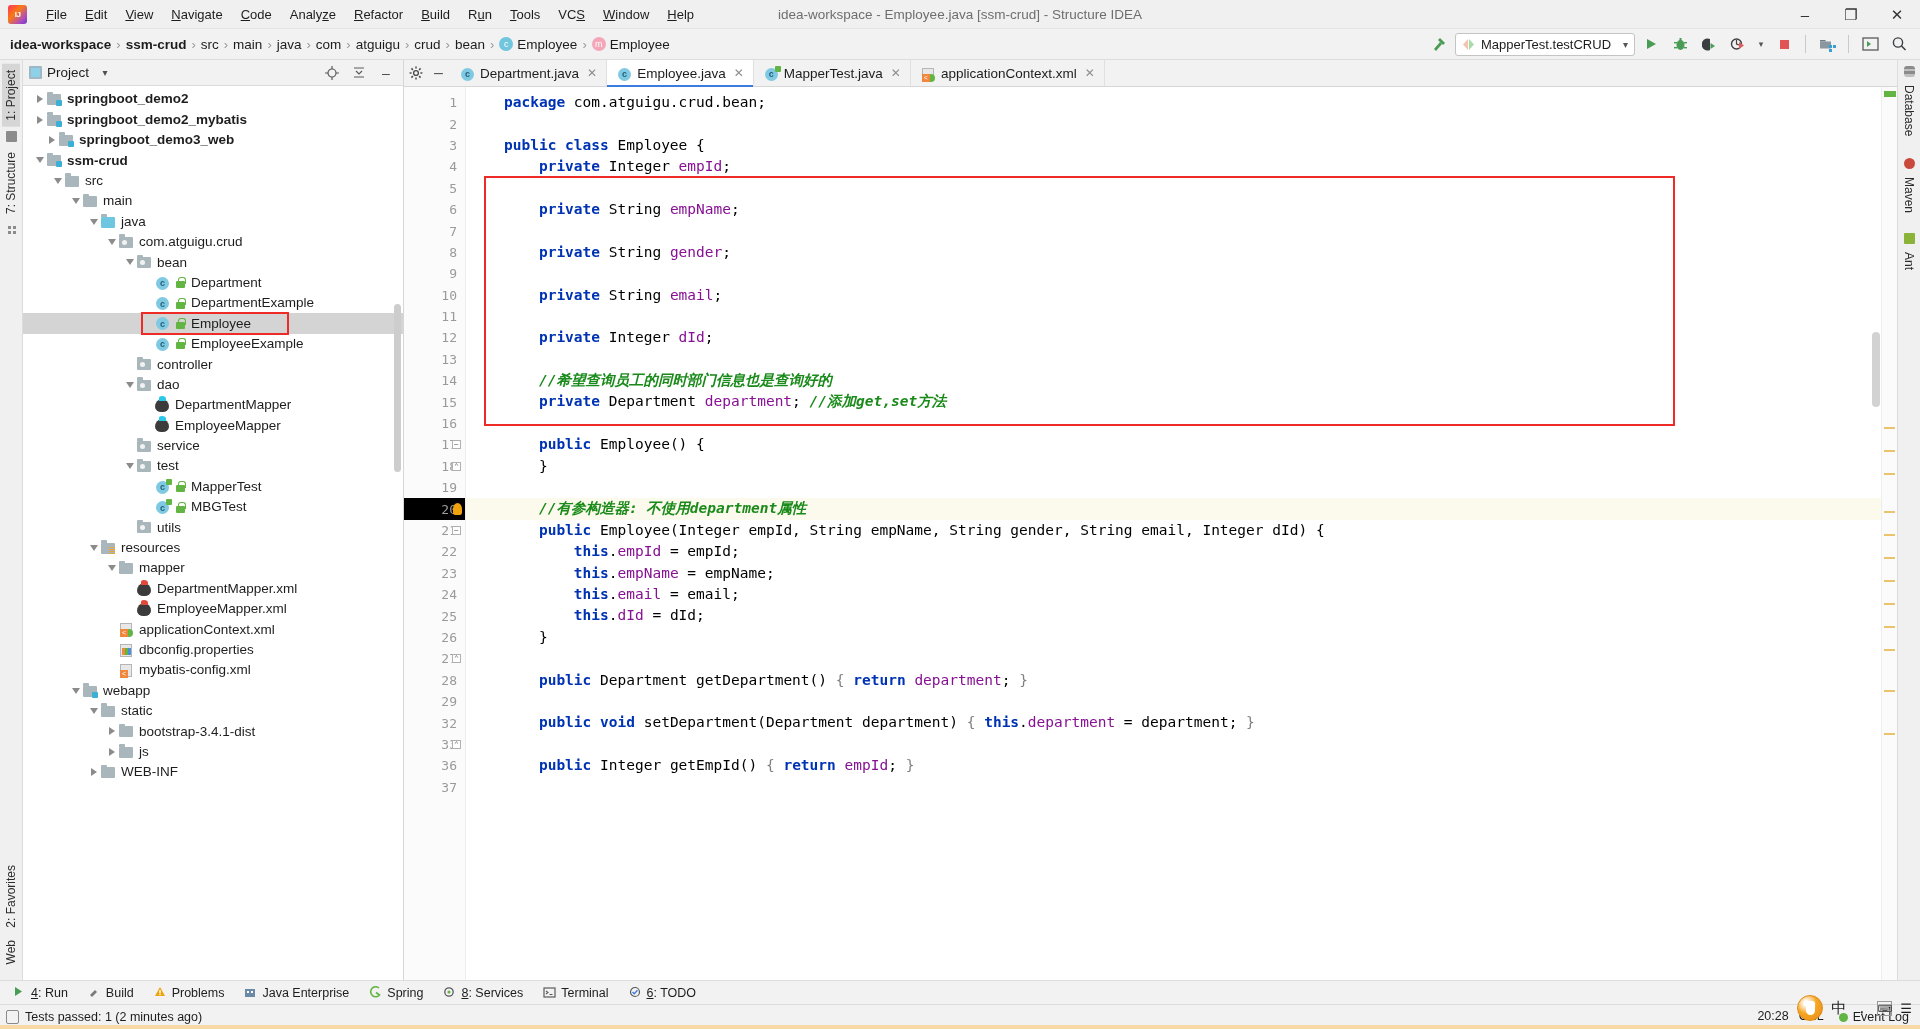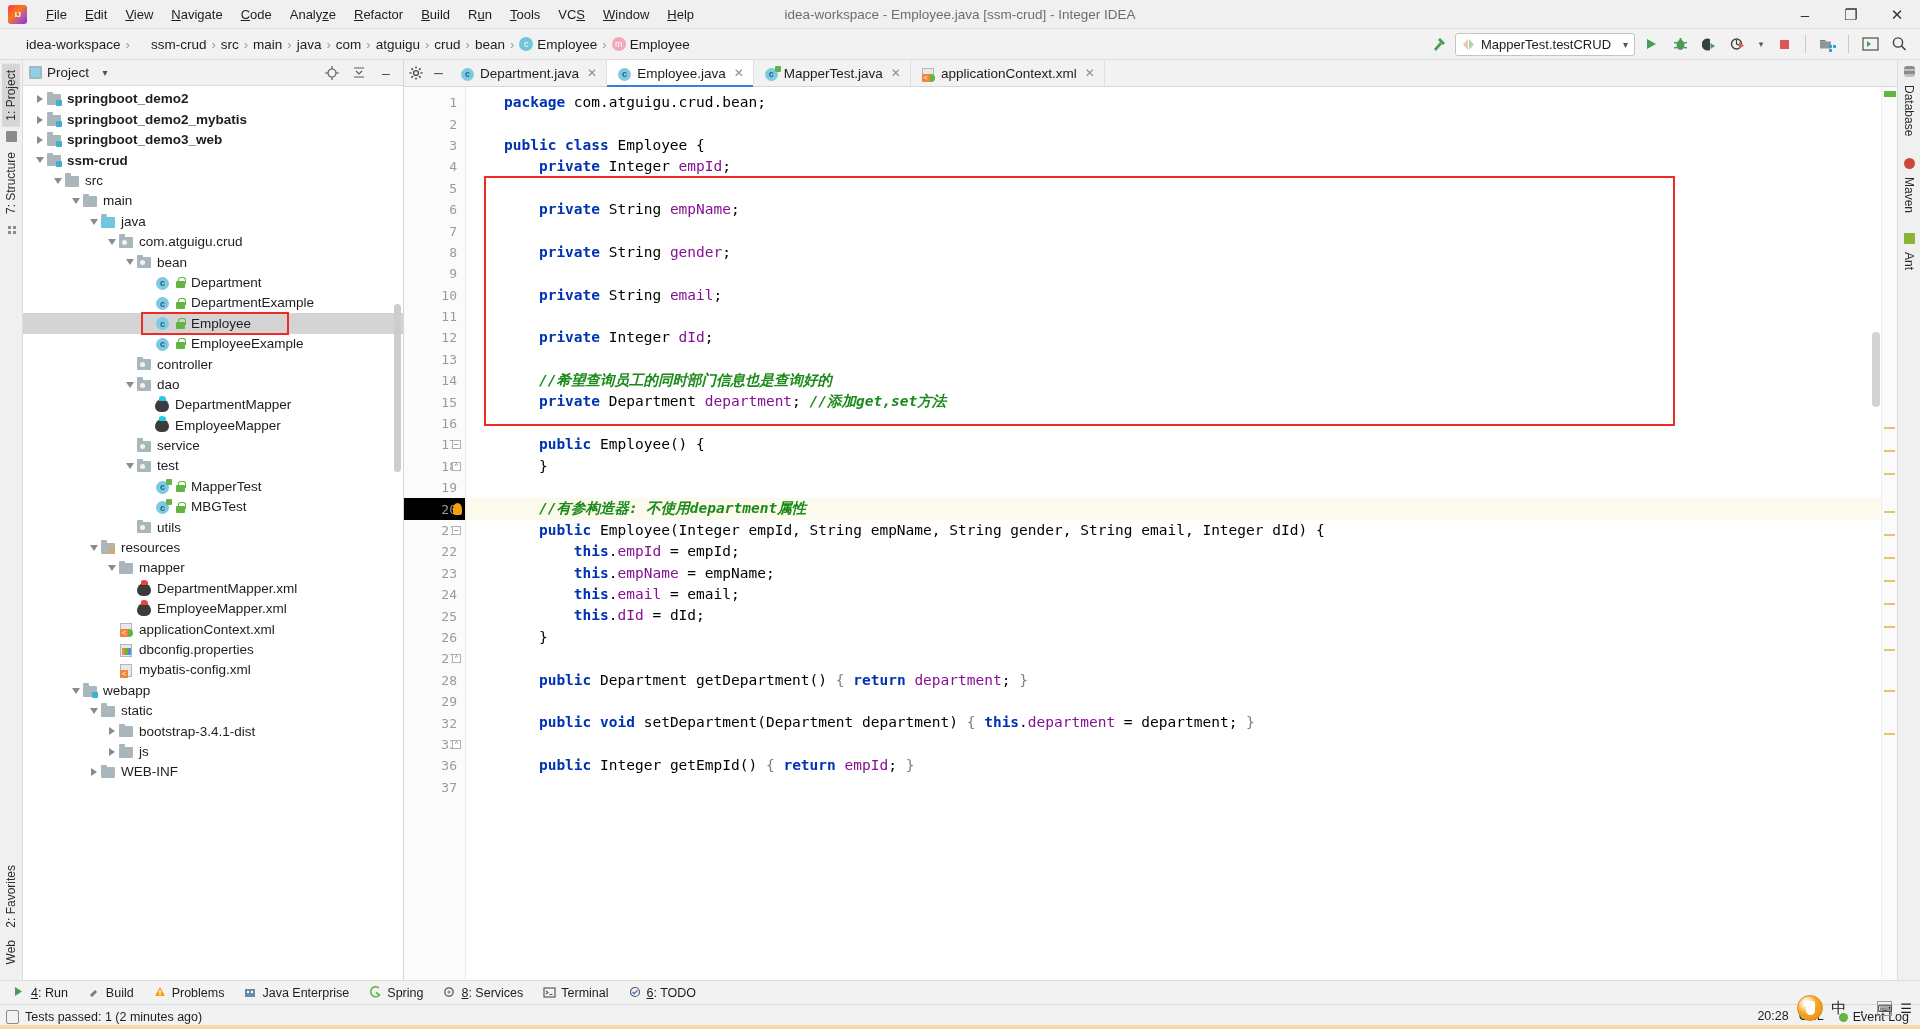--- a/index.html
+++ b/index.html
@@ -46,21 +46,21 @@
     color: #333; font-size: 15px;
   }
 
   
   .navbar {
     height: 31px; background: #f2f2f2; display: flex; align-items: center;
     border-bottom: 1px solid #dcdcdc; flex: 0 0 31px; padding-left: 6px;
   }
   .crumbs { display: flex; align-items: center; flex: 1 1 auto; overflow: hidden; }
   .crumb { display: flex; align-items: center; font-size: 13.5px; padding: 1px 4px; white-space: nowrap; }
-  .crumb.bold { font-weight: normal; margin-left: 16px; }
+  .crumb.bold { font-weight: bold; }
   .crumb-sep { color: #9a9a9a; font-size: 13px; margin: 0 1px; }
   .crumb-icon {
     width: 14px; height: 14px; border-radius: 50%; margin-right: 4px;
     font-size: 9px; color: #fff; display: flex; align-items: center; justify-content: center;
     flex: 0 0 auto;
   }
   .ci-class { background: #71c6de; }
   .ci-method { background: #f4a7b9; }
 
   .toolbar-right { display: flex; align-items: center; gap: 3px; padding-right: 8px; }
@@ -326,21 +326,21 @@
       <div class="menu-item"><u>C</u>ode</div>
       <div class="menu-item">Analy<u>z</u>e</div>
       <div class="menu-item"><u>R</u>efactor</div>
       <div class="menu-item"><u>B</u>uild</div>
       <div class="menu-item">R<u>u</u>n</div>
       <div class="menu-item"><u>T</u>ools</div>
       <div class="menu-item">VC<u>S</u></div>
       <div class="menu-item"><u>W</u>indow</div>
       <div class="menu-item"><u>H</u>elp</div>
     </div>
-    <div class="win-title">idea-workspace - Employee.java [ssm-crud] - Integer IDEA</div>
+    <div class="win-title">idea-workspace - Employee.java [ssm-crud] - Structure IDEA</div>
     <div class="win-buttons">
       <div class="win-btn">–</div>
       <div class="win-btn">❐</div>
       <div class="win-btn close">✕</div>
     </div>
   </div>
 
   <div class="navbar">
     <div class="crumbs" id="crumbs">
         <span class="crumb bold">
@@ -518,21 +518,21 @@
           </div>
           <div class="tnode" style="padding-left: 10px;">
             <span class="tw">
               <span class="arr arr-right"></span>
             </span>
             <span class="ticon">
               <span class="fold module"></span>
             </span>
             <span class="tlabel bold">springboot_demo2_mybatis</span>
           </div>
-          <div class="tnode" style="padding-left: 10px;">
+          <div class="tnode" style="padding-left: 22px;">
             <span class="tw">
               <span class="arr arr-right"></span>
             </span>
             <span class="ticon">
               <span class="fold module"></span>
             </span>
             <span class="tlabel bold">springboot_demo3_web</span>
           </div>
           <div class="tnode" style="padding-left: 10px;">
             <span class="tw">

